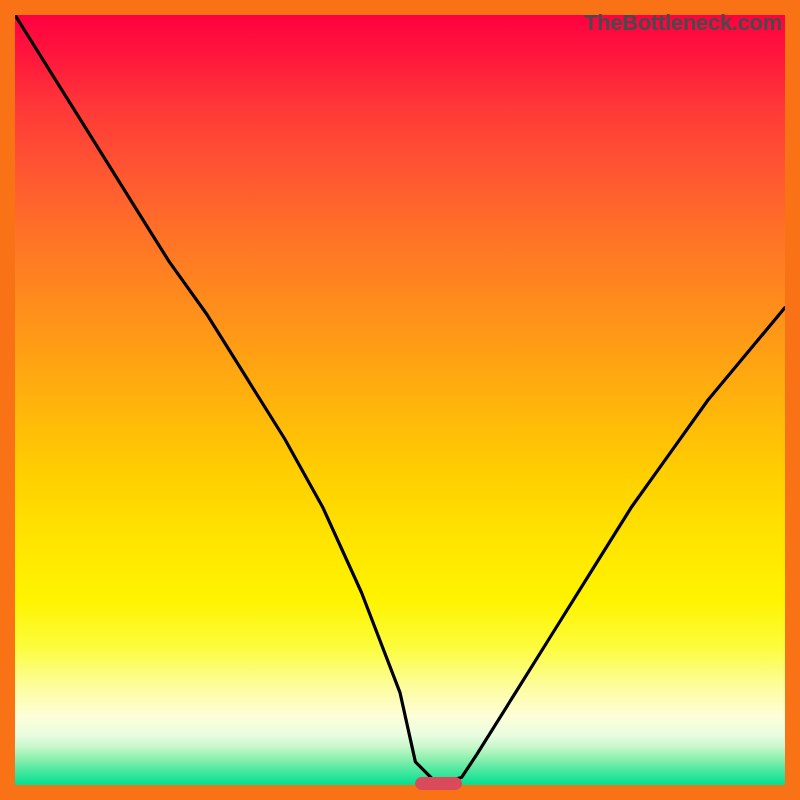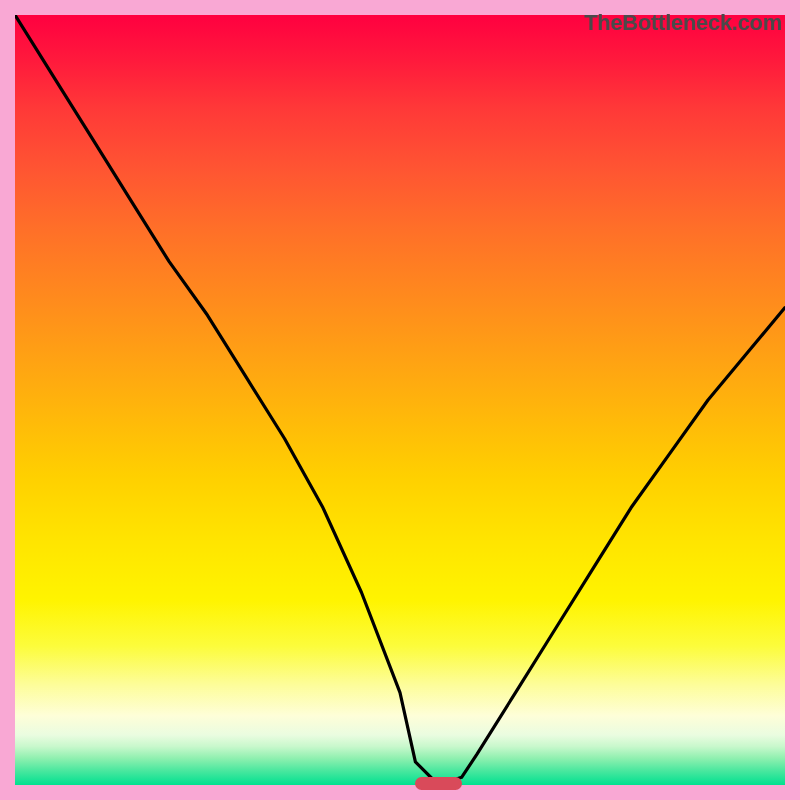--- a/index.html
+++ b/index.html
@@ -1,21 +1,21 @@
 <!DOCTYPE html>
 <html><head>
 <meta charset="utf-8">
 <style>
   * { margin: 0; padding: 0; box-sizing: border-box; }
   html, body { width: 800px; height: 800px; overflow: hidden; background: #000; }
   .chart-container {
     position: relative;
     width: 800px;
     height: 800px;
-    background: #f9a8d4;
+    background: #f97316;
   }
   .plot-area {
     position: absolute;
     left: 15px;
     top: 15px;
     width: 770px;
     height: 770px;
     background: linear-gradient(to bottom,
       #ff0040 0%,
       #ff1a3c 6%,

